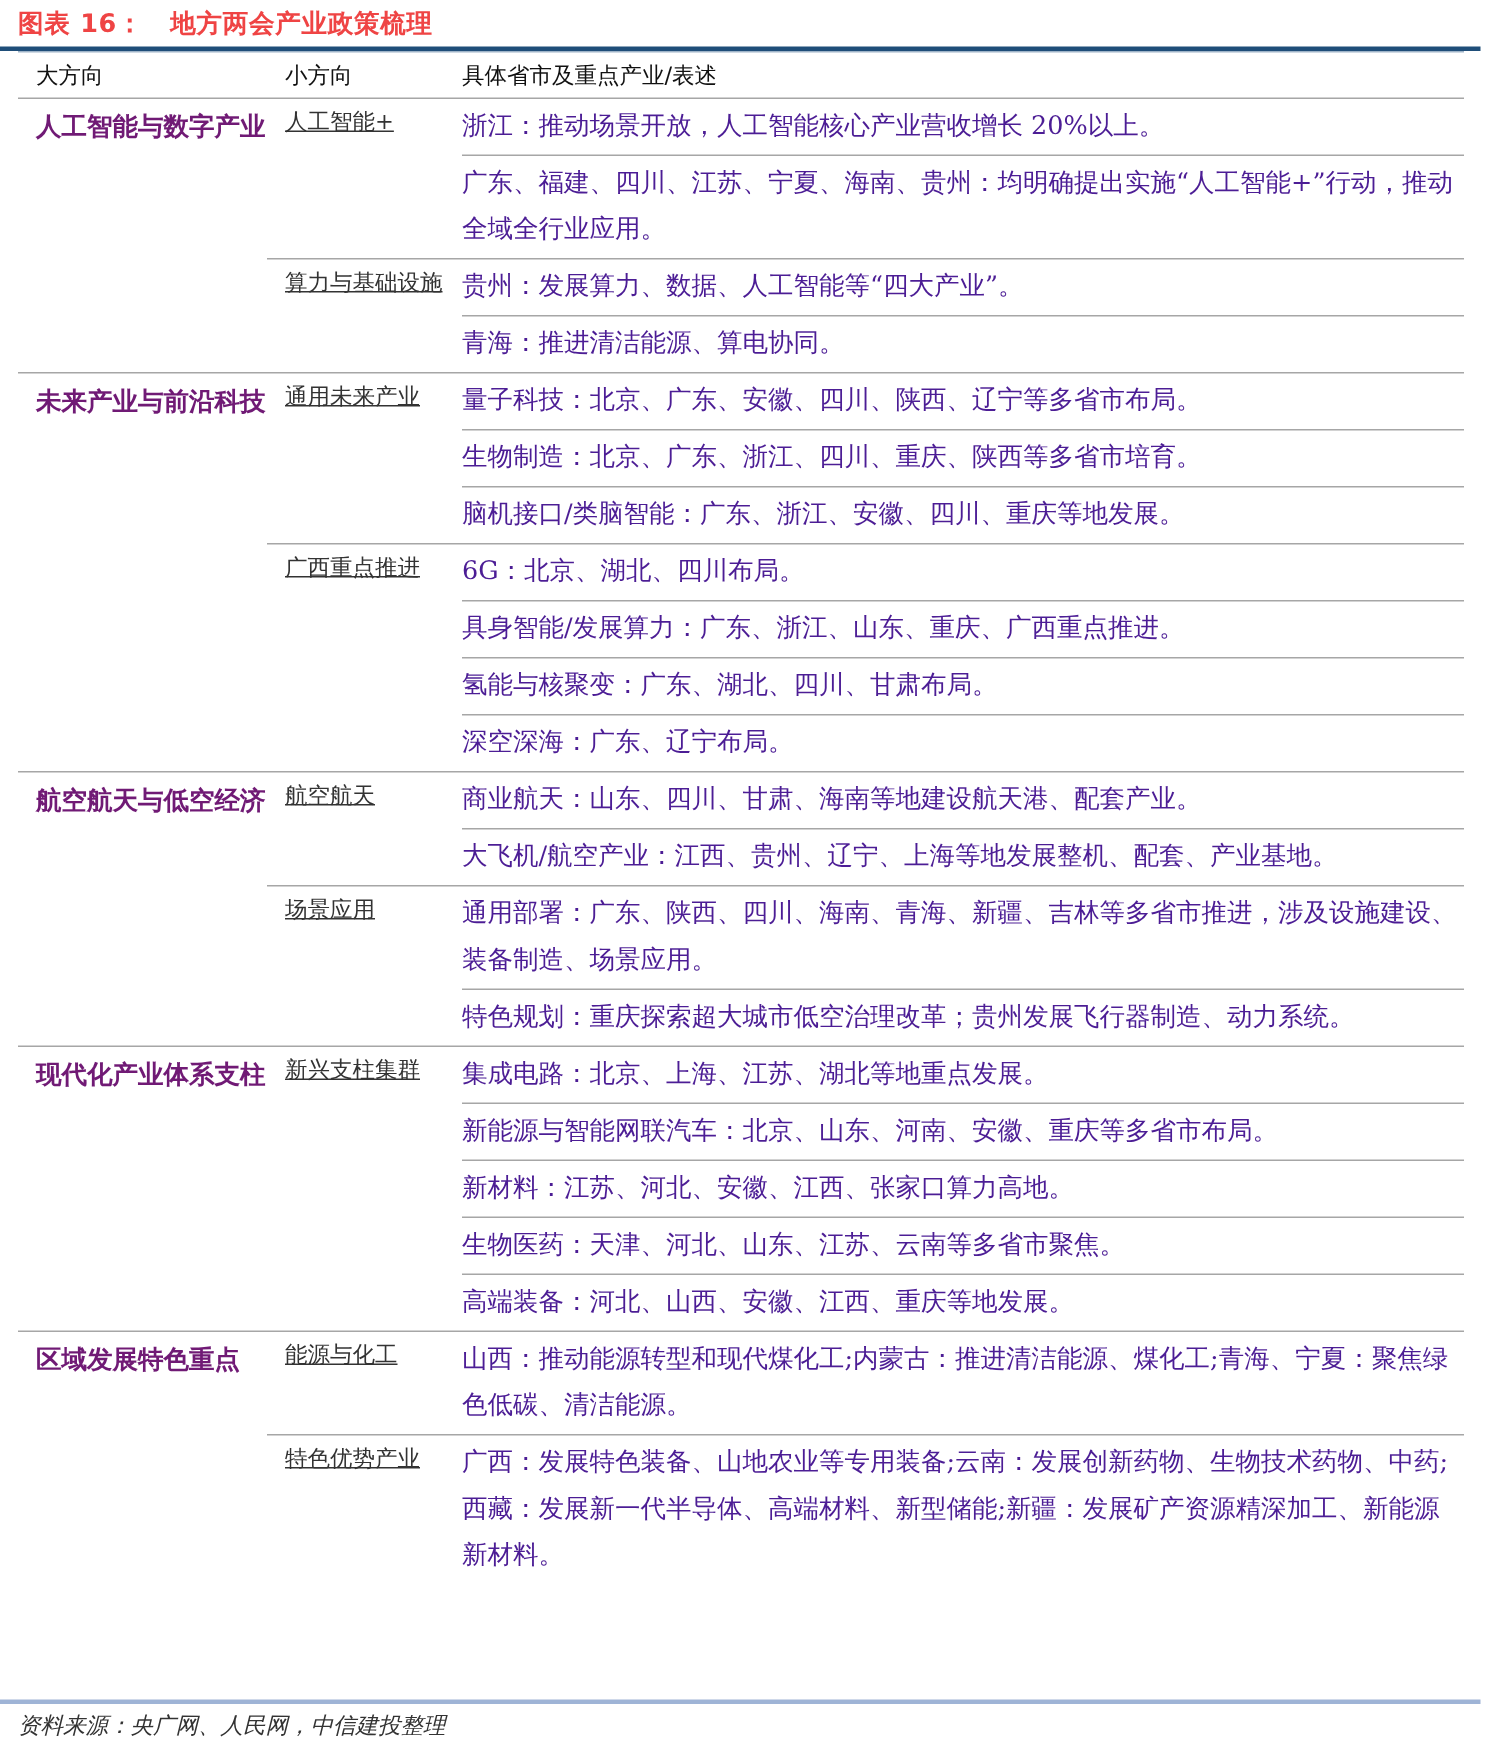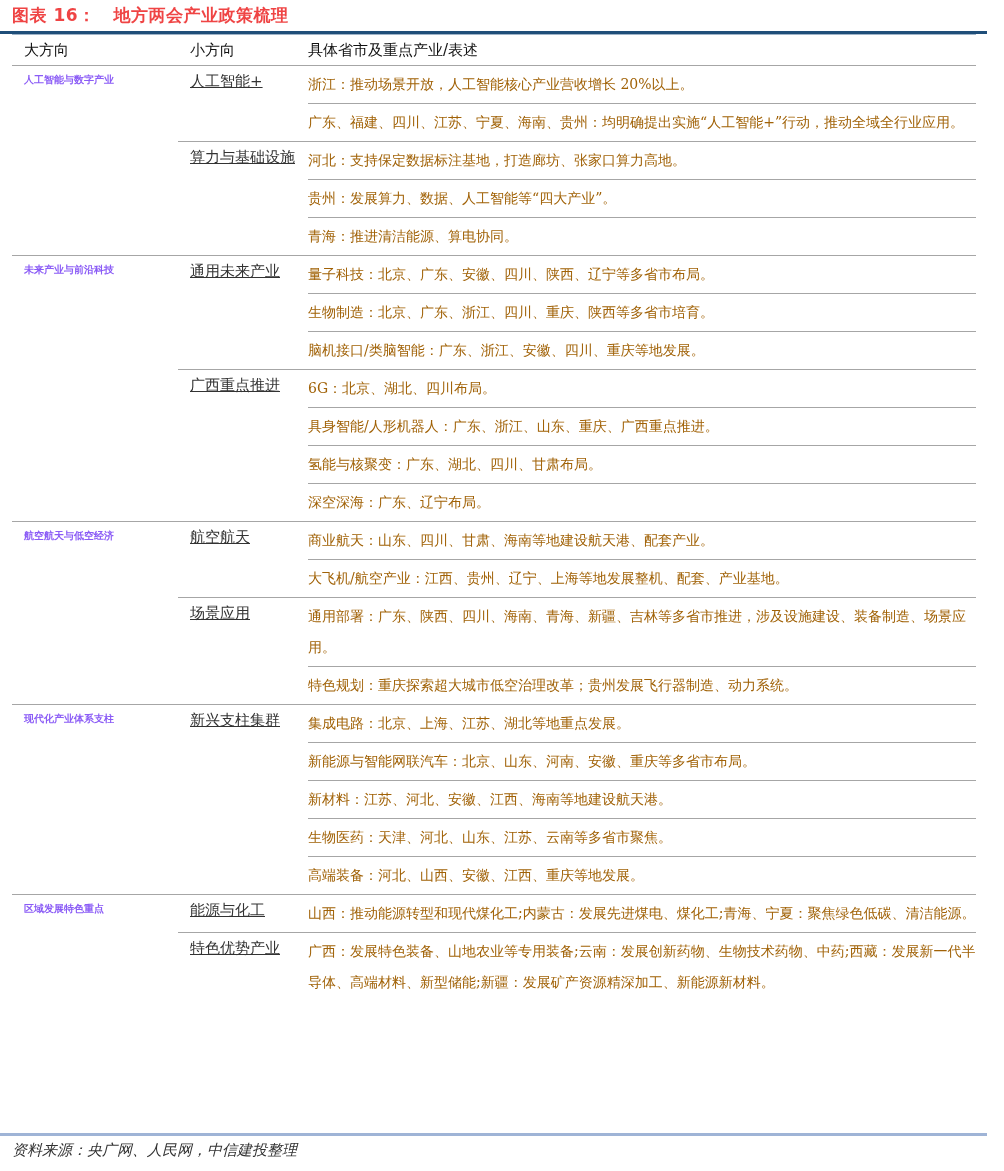--- a/index.html
+++ b/index.html
@@ -9,28 +9,28 @@
            font-family:"DejaVu Sans","Liberation Sans",sans-serif; color:#ef4444; letter-spacing:0.5px; }
   .title .num { margin-right:18px; }
   .topline { position:absolute; left:0; top:31px; width:987px; height:3px; background:#1f4e79; }
   .topline2 { position:absolute; left:12px; top:34px; width:964px; height:1px; background:#9fb4c8; }
   .table { position:absolute; left:12px; top:35px; width:964px; }
   .hdr { position:relative; height:30px; border-bottom:1.5px solid #a6a6a6; font-size:15px;
          font-family:"DejaVu Sans","Liberation Sans",sans-serif; color:#111; }
   .hdr span { position:absolute; top:6px; }
   .group { position:relative; border-bottom:1.5px solid #a6a6a6; }
   .group:last-child { border-bottom:none; }
-  .major { position:absolute; left:12px; top:7px; font-size:10px; font-weight:bold;
-           font-family:"DejaVu Sans","Liberation Sans",sans-serif; color:#8b5cf6; }
+  .major { position:absolute; left:12px; top:7px; font-size:17px; font-weight:bold;
+           font-family:"DejaVu Sans","Liberation Sans",sans-serif; color:#701a75; }
   .subgroups { margin-left:166px; }
   .sub { position:relative; border-top:1.5px solid #a6a6a6; }
   .sub:first-child { border-top:none; }
   .minor { position:absolute; left:12px; top:7px; width:106px; font-size:15px; line-height:31px; margin-top:-7px; color:#333;text-decoration:underline; }
   .items { margin-left:130px; }
-  .item { border-top:1.5px solid #a6a6a6; padding:6px 0 6px 0; font-size:14px; line-height:31px; color:#a16207; margin-top:0; }
+  .item { border-top:1.5px solid #a6a6a6; padding:6px 0 6px 0; font-size:17px; line-height:31px; color:#4c1d95; margin-top:0; }
   .item:first-child { border-top:none; }
   .item .t { display:block; margin-left:0; padding-left:0; margin-top:-6px; margin-bottom:-6px; padding-top:3px; padding-bottom:3px; }
   .botline { position:absolute; left:0; top:1133px; width:987px; height:3px; background:#9fb4d6; }
   .source { position:absolute; left:12px; top:1141px; font-size:15px; font-style:italic; color:#333; }
 </style>
 </head>
 <body>
 
 <div class="title">
   <span class="num">图表 16：</span><span>地方两会产业政策梳理</span>
@@ -56,23 +56,20 @@
               </div>
               <div class="item">
                 <span class="t">广东、福建、四川、江苏、宁夏、海南、贵州：均明确提出实施“人工智能+”行动，推动全域全行业应用。</span>
               </div>
             </div>
           </div>
           <div class="sub">
             <div class="minor">算力与基础设施</div>
             <div class="items">
               <div class="item">
-                <span class="t">河北：支持保定数据标注基地，打造廊坊、张家口算力高地。</span>
-              </div>
-              <div class="item">
                 <span class="t">贵州：发展算力、数据、人工智能等“四大产业”。</span>
               </div>
               <div class="item">
                 <span class="t">青海：推进清洁能源、算电协同。</span>
               </div>
             </div>
           </div>
         </div>
       </div>
       <div class="group">
@@ -92,21 +89,21 @@
               </div>
             </div>
           </div>
           <div class="sub">
             <div class="minor">广西重点推进</div>
             <div class="items">
               <div class="item">
                 <span class="t">6G：北京、湖北、四川布局。</span>
               </div>
               <div class="item">
-                <span class="t">具身智能/人形机器人：广东、浙江、山东、重庆、广西重点推进。</span>
+                <span class="t">具身智能/发展算力：广东、浙江、山东、重庆、广西重点推进。</span>
               </div>
               <div class="item">
                 <span class="t">氢能与核聚变：广东、湖北、四川、甘肃布局。</span>
               </div>
               <div class="item">
                 <span class="t">深空深海：广东、辽宁布局。</span>
               </div>
             </div>
           </div>
         </div>
@@ -144,40 +141,40 @@
           <div class="sub">
             <div class="minor">新兴支柱集群</div>
             <div class="items">
               <div class="item">
                 <span class="t">集成电路：北京、上海、江苏、湖北等地重点发展。</span>
               </div>
               <div class="item">
                 <span class="t">新能源与智能网联汽车：北京、山东、河南、安徽、重庆等多省市布局。</span>
               </div>
               <div class="item">
-                <span class="t">新材料：江苏、河北、安徽、江西、海南等地建设航天港。</span>
+                <span class="t">新材料：江苏、河北、安徽、江西、张家口算力高地。</span>
               </div>
               <div class="item">
                 <span class="t">生物医药：天津、河北、山东、江苏、云南等多省市聚焦。</span>
               </div>
               <div class="item">
                 <span class="t">高端装备：河北、山西、安徽、江西、重庆等地发展。</span>
               </div>
             </div>
           </div>
         </div>
       </div>
       <div class="group">
         <div class="major">区域发展特色重点</div>
         <div class="subgroups">
           <div class="sub">
             <div class="minor">能源与化工</div>
             <div class="items">
               <div class="item">
-                <span class="t">山西：推动能源转型和现代煤化工;内蒙古：发展先进煤电、煤化工;青海、宁夏：聚焦绿色低碳、清洁能源。</span>
+                <span class="t">山西：推动能源转型和现代煤化工;内蒙古：推进清洁能源、煤化工;青海、宁夏：聚焦绿色低碳、清洁能源。</span>
               </div>
             </div>
           </div>
           <div class="sub">
             <div class="minor">特色优势产业</div>
             <div class="items">
               <div class="item">
                 <span class="t">广西：发展特色装备、山地农业等专用装备;云南：发展创新药物、生物技术药物、中药;西藏：发展新一代半导体、高端材料、新型储能;新疆：发展矿产资源精深加工、新能源新材料。</span>
               </div>
             </div>

